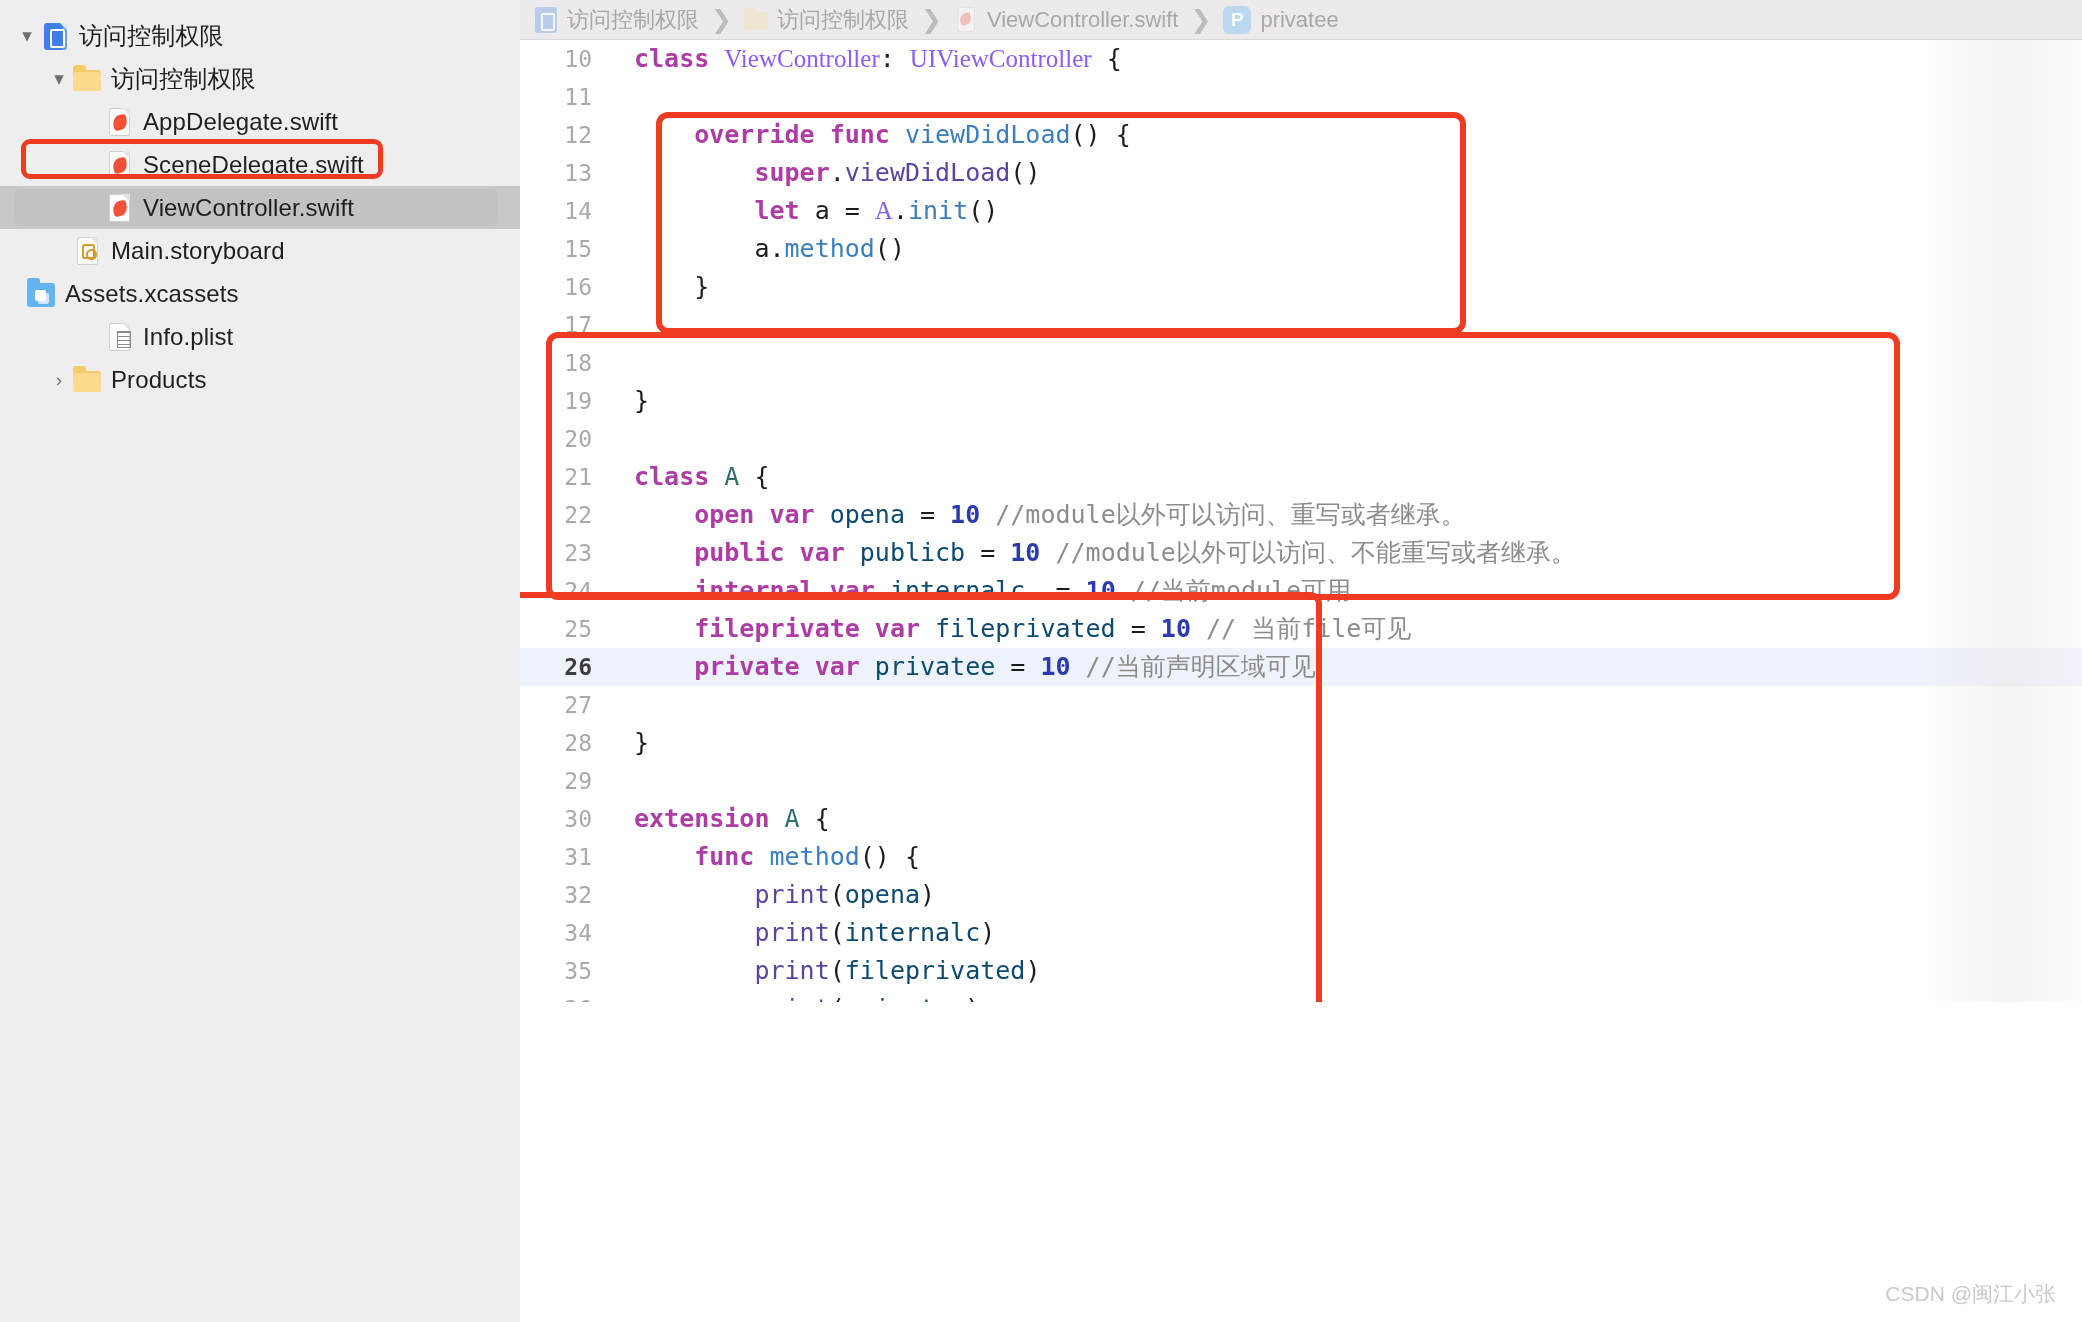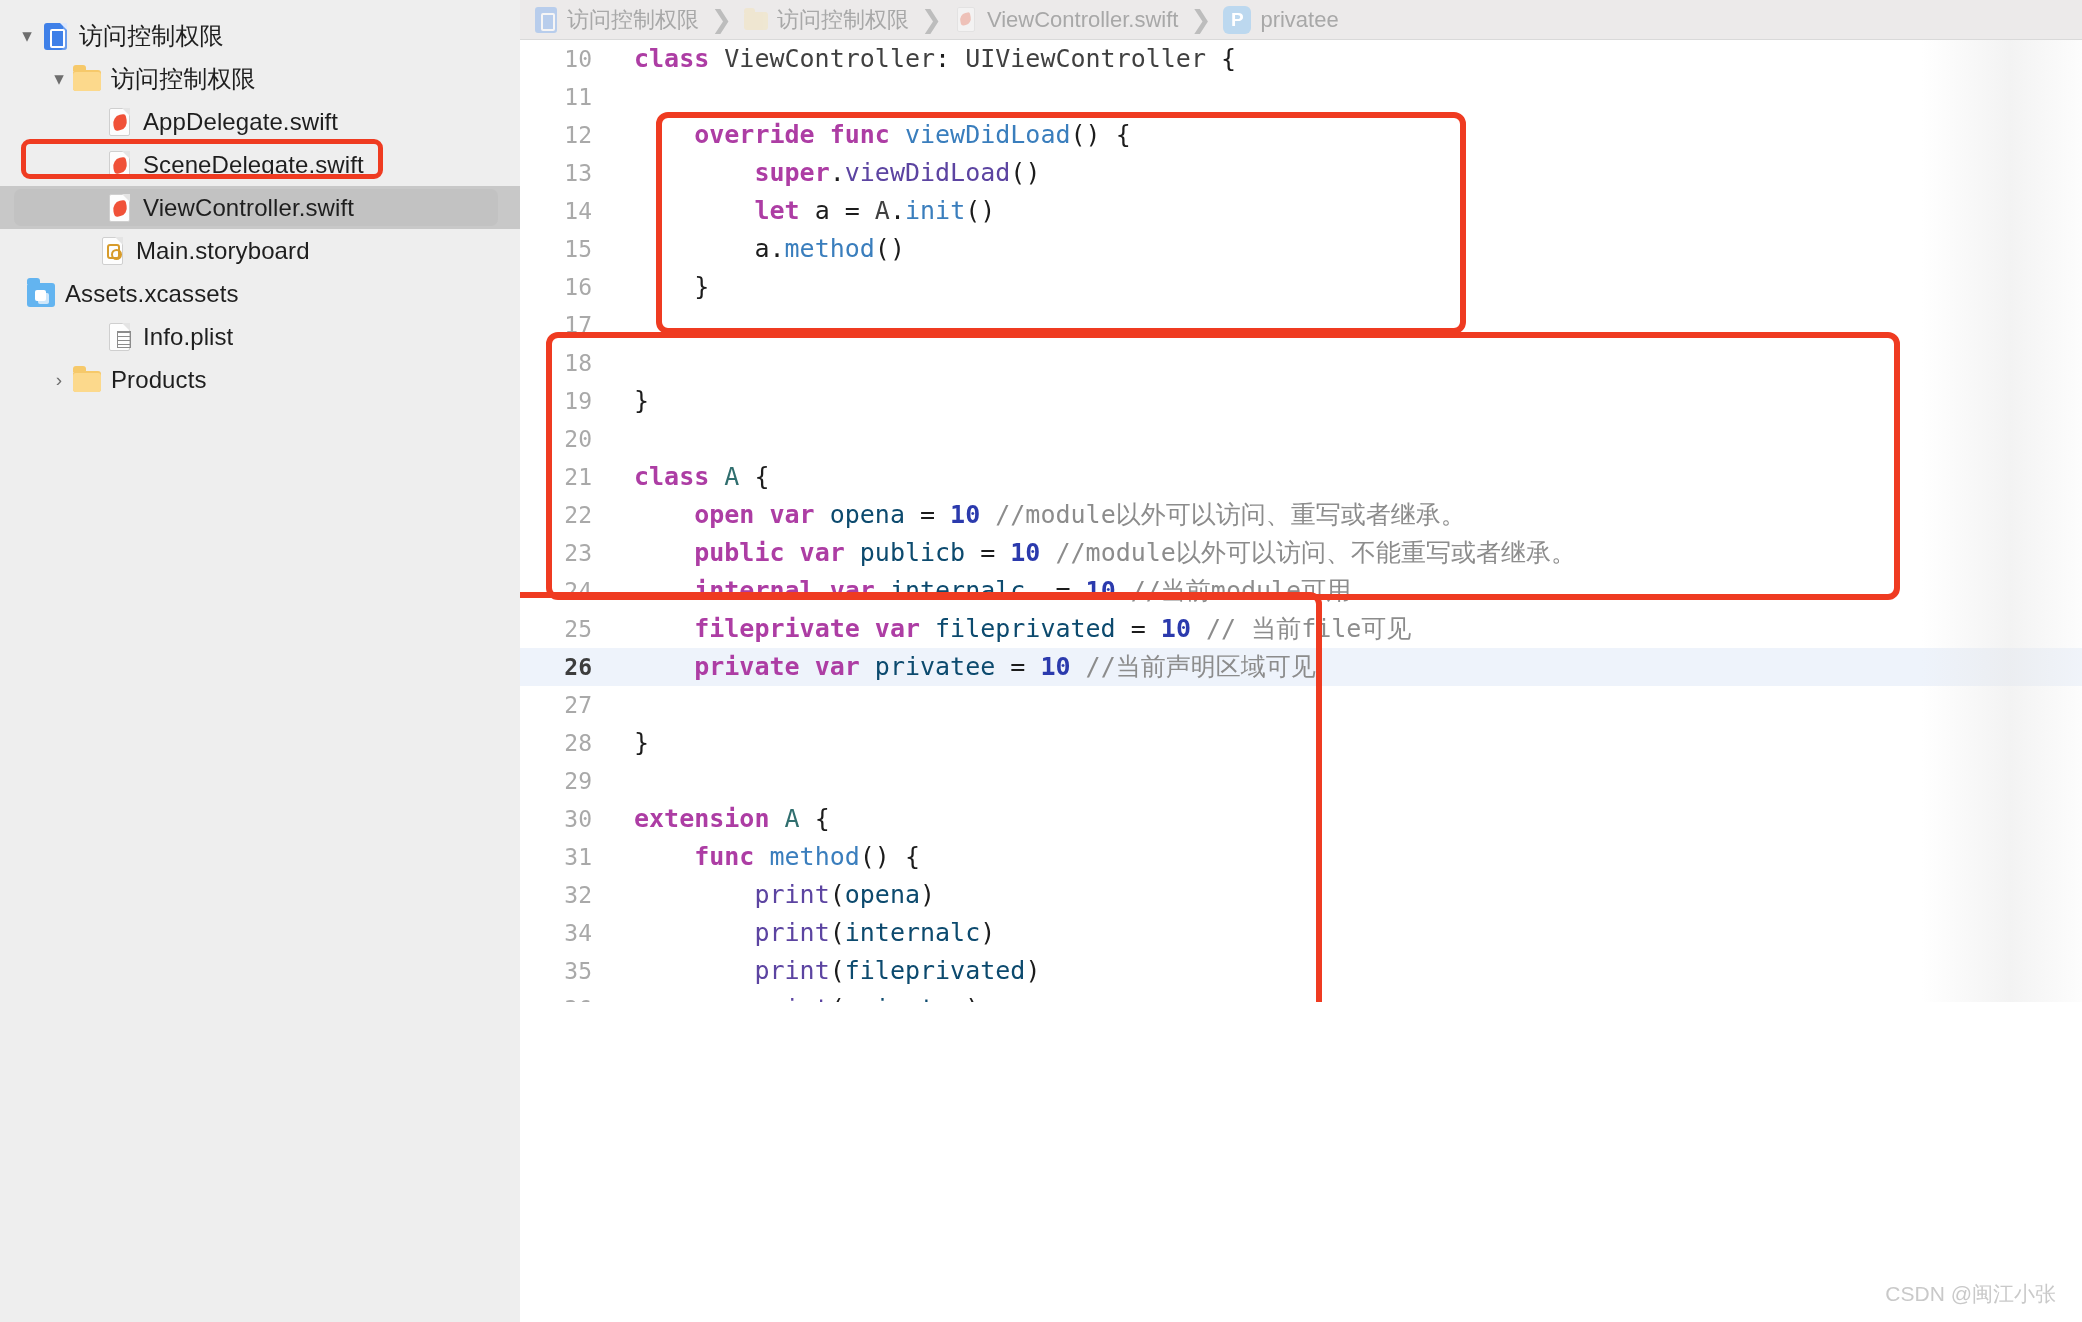--- a/index.html
+++ b/index.html
@@ -161,21 +161,21 @@
   .ln {
     width:90px; flex:0 0 90px; text-align:right;
     color:#a9a9a9; font-size:23px; padding-right:18px;
     font-family:"DejaVu Sans Mono","Liberation Mono",monospace;
   }
   .line.current .ln { color:#3d3d3d; font-weight:700; }
   .src { flex:1 1 auto; color:#1c1c1c; padding-left:24px; }
 
   
   .kw   { color:#ad3da4; font-weight:700; }
-  .type { color:#404040; }
+  .type { color:#8b5cf6;font-family:Liberation Serif, serif; }
   .typd { color:#306e6e; }
   .fn   { color:#3a7ebd; }
   .call { color:#5c44a1; }
   .id   { color:#0c4a6e; }
   .num  { color:#2b3aad; font-weight:700; }
   .cmt  { color:#8c8c8c; font-family:"DejaVu Sans Mono","Liberation Mono",monospace; }
   .pl   { color:#1c1c1c; }
 
   
   .annot { position:absolute; border:6px solid #ef3b21; border-radius:12px; z-index:4; pointer-events:none; }
@@ -245,21 +245,21 @@
             <span class="nav-icon">
               <span class="ic-doc ic-swift">
                 <span class="corner"></span>
                 <span class="bird"></span>
               </span>
             </span>
             <span class="nav-label">ViewController.swift</span>
           </span>
         </div>
         <div class="nav-row">
-          <span class="inner" style="padding-left:71px">
+          <span class="inner" style="padding-left:46px">
             <span class="twisty"></span>
             <span class="nav-icon">
               <span class="ic-doc ic-story">
                 <span class="corner"></span>
                 <span class="glyph"></span>
               </span>
             </span>
             <span class="nav-label">Main.storyboard</span>
           </span>
         </div>

